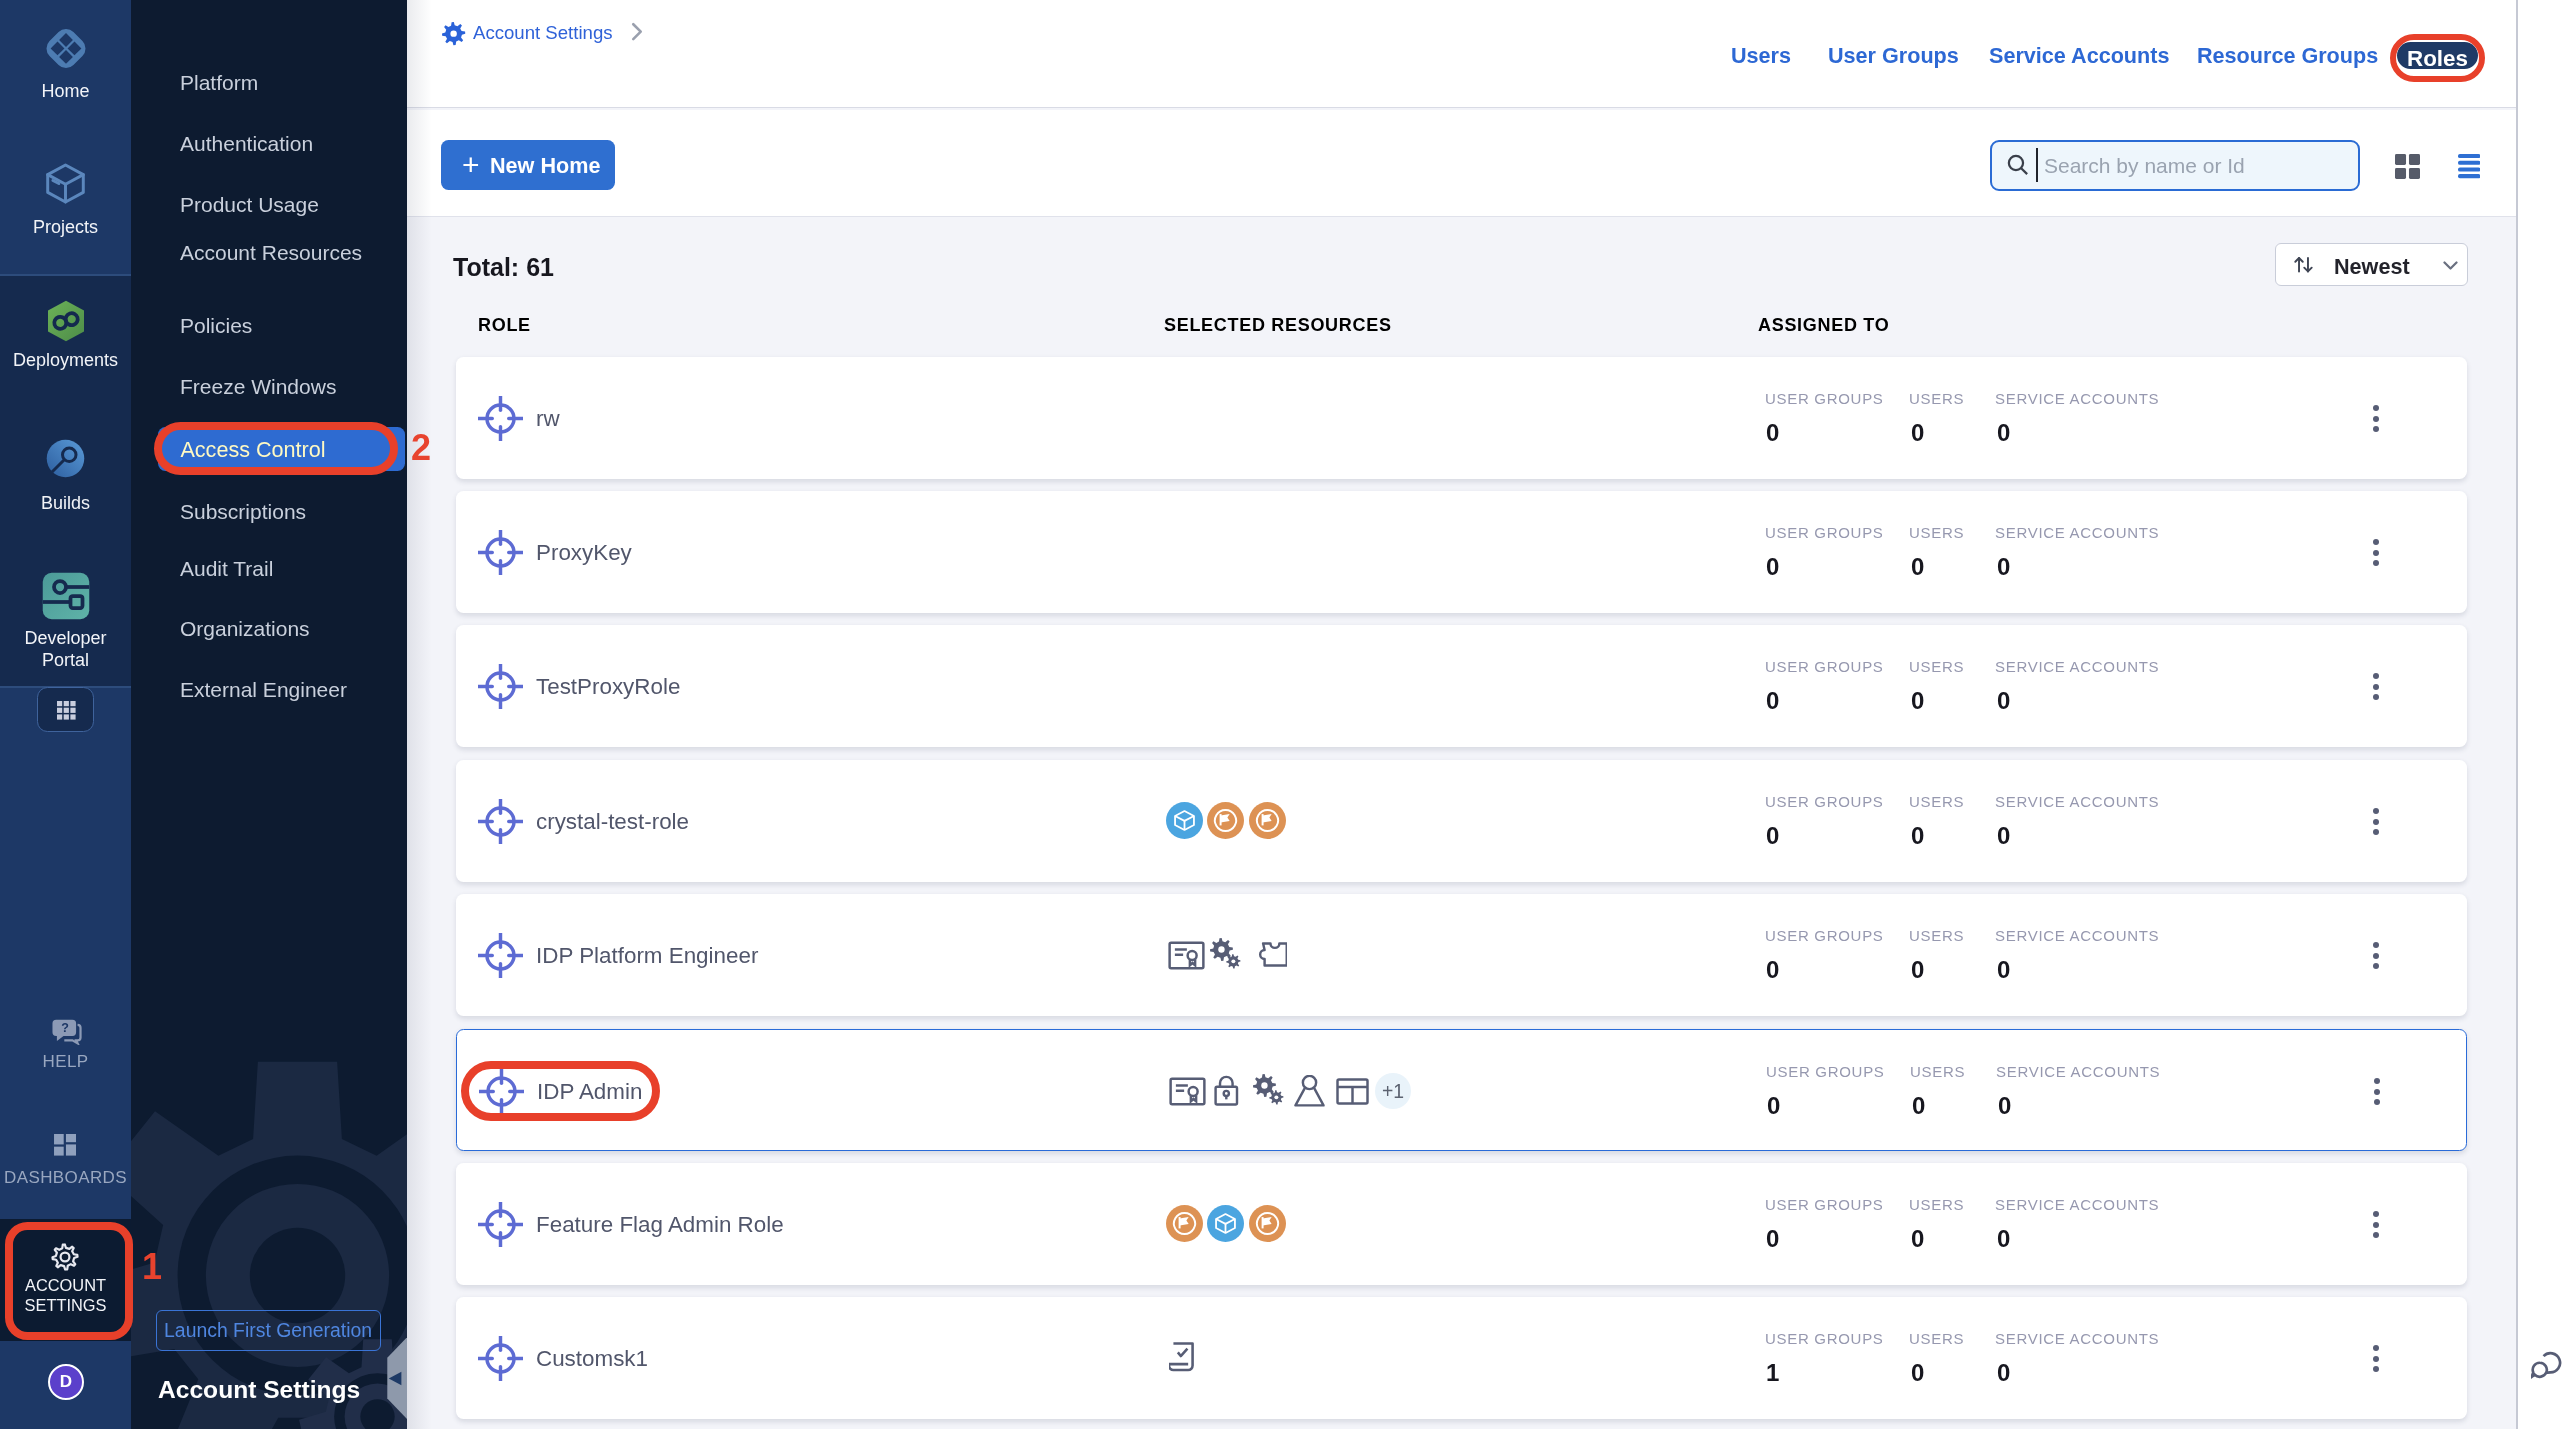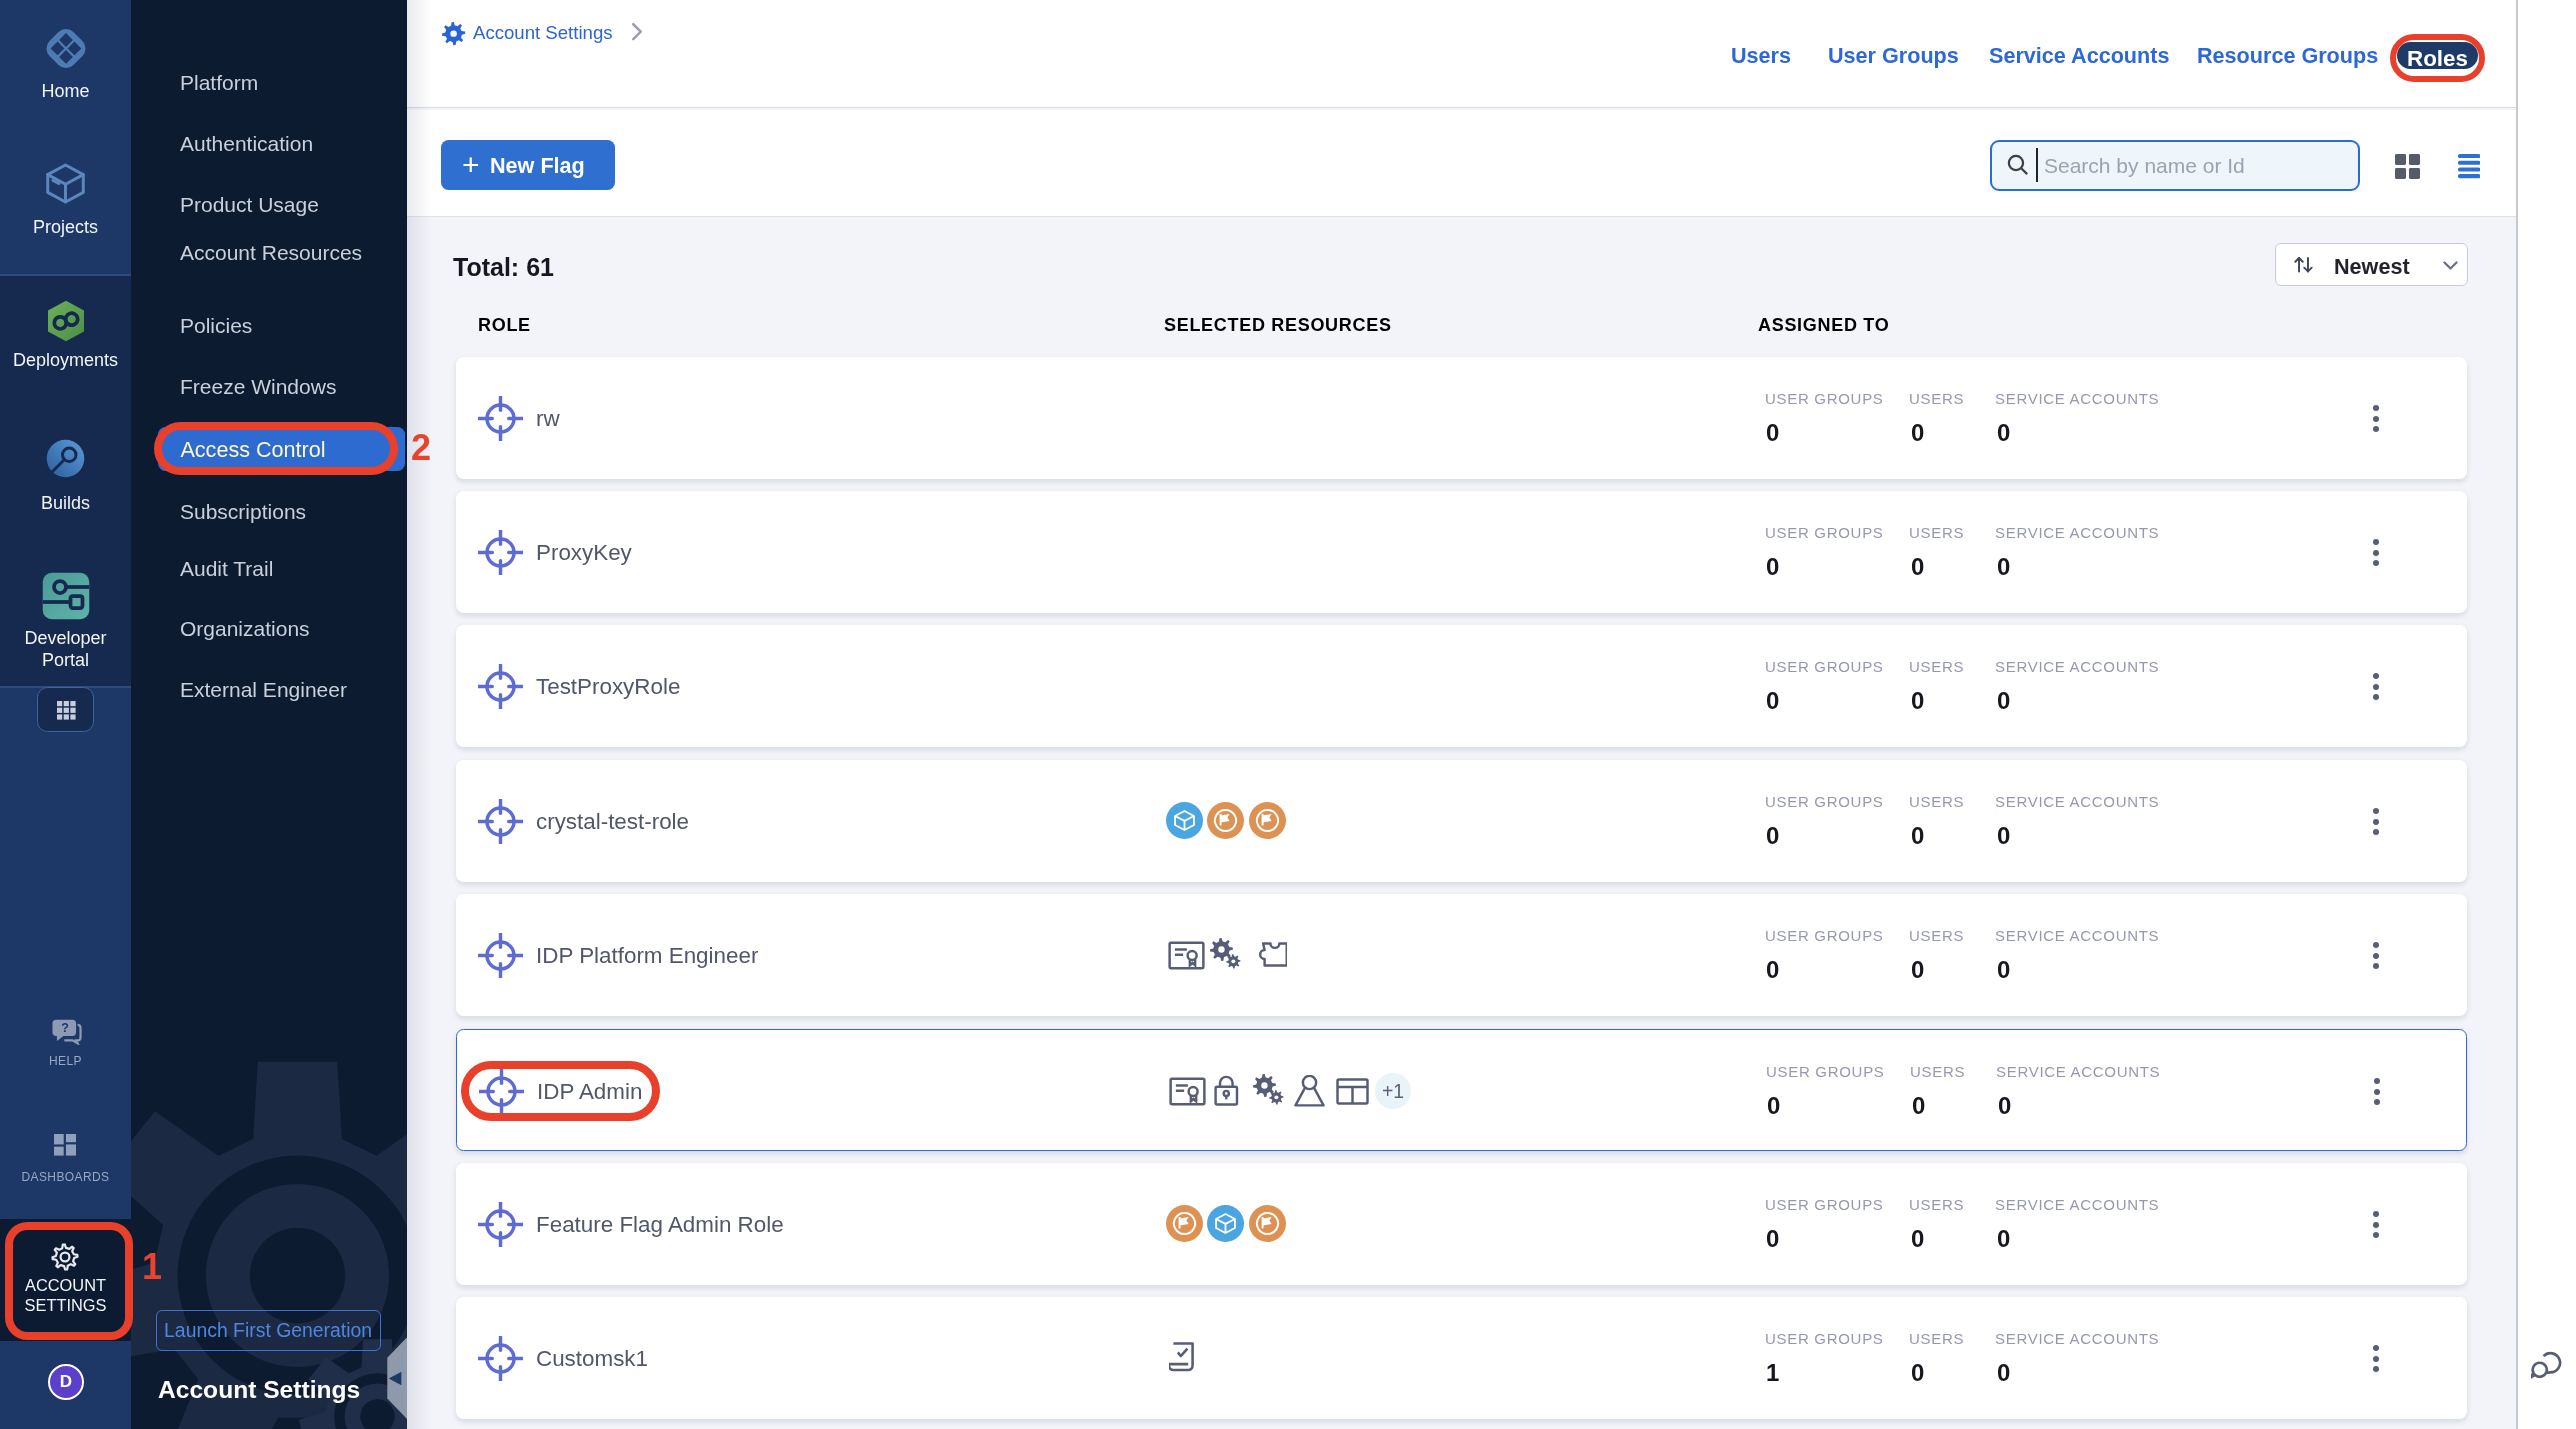--- a/index.html
+++ b/index.html
@@ -1,19 +1,19 @@
 <!DOCTYPE html>
 <html style="font-size:12px"><head><meta charset="utf-8"><style>
   * { margin:0; padding:0; box-sizing:border-box; }
   html,body { width:2576px; height:1430px; overflow:hidden; }
   body { font-family:"Liberation Sans", sans-serif; position:relative; background:#fff; }
   .abs { position:absolute; }
   #rail { position:absolute; left:0; top:0; width:131px; height:1430px; background:#1d3866; }
   .rail-label { position:absolute; width:131px; text-align:center; color:#f2f4f8; font-size:18px; font-weight:400; line-height:21.6px; }
-  .rail-label.dim { color:#99a7c0; font-size:12px; font-weight:400; letter-spacing:0.4px; }
+  .rail-label.dim { color:#99a7c0; font-size:17px; font-weight:400; letter-spacing:0.4px; }
   #menu { position:absolute; left:131px; top:0; width:276px; height:1430px; background:#0d1b30; overflow:hidden; }
   .mitem { position:absolute; left:49px; color:#c9d0dc; font-size:21px; line-height:24.6px; }
   #main { position:absolute; left:407px; top:0; width:2169px; height:1430px; background:#f3f4f9; overflow:hidden; }
   .tab { position:absolute; color:#2d68d4; font-size:21.6px; font-weight:700; }
   .card { position:absolute; left:49px; width:2011px; height:122px; background:#fff; border-radius:7.5px; box-shadow:0 2.2px 5.2px rgba(40,50,80,0.13); }
   .rname { position:absolute; left:80px; font-size:22.4px; color:#51566b; }
   .alabel { position:absolute; font-size:15px; color:#9698af; letter-spacing:0.7px; top:33px; white-space:nowrap; }
   .aval { position:absolute; font-size:24px; font-weight:700; color:#17171f; top:62px; }
   .colhead { position:absolute; font-size:18px; font-weight:700; color:#000000; letter-spacing:0.7px; top:315px; }
   .redring { position:absolute; border:8.2px solid #e8402a; border-radius:30px; }
@@ -170,21 +170,21 @@
 <svg class="abs" style="left:224px;top:22.4px;" width="12" height="19.4" viewBox="0 0 16 26">
       <polyline points="3,3 13,13 3,23" stroke="#9aa0ae" stroke-width="3.5" fill="none" stroke-linecap="round" stroke-linejoin="round"></polyline>
     </svg>
 <div class="tab" style="left:1324px;top:43px;">Users</div>
 <div class="tab" style="left:1421px;top:43px;">User Groups</div>
 <div class="tab" style="left:1582px;top:43px;">Service Accounts</div>
 <div class="tab" style="left:1790px;top:43px;">Resource Groups</div>
 <div class="abs" style="left:1990px;top:42px;width:81px;height:27px;background:#1f3a66;border-radius:16.4px;color:#fff;font-size:22.4px;font-weight:700;text-align:center;line-height:33px;">Roles</div>
 <div class="abs" style="left:34px;top:140px;width:174px;height:50px;background:#2f6fd0;border-radius:7.5px;color:#fff;">
       <span style="position:absolute;left:21px;top:8.2px;font-size:30px;font-weight:400;">+</span>
-      <span style="position:absolute;left:49px;top:12.7px;font-size:21.6px;font-weight:700;">New Flag</span>
+      <span style="position:absolute;left:49px;top:12.7px;font-size:21.6px;font-weight:700;">New Home</span>
     </div>
 <div class="abs" style="left:1583px;top:140px;width:370px;height:51px;background:#eef6fc;border:2.2px solid #2a6bd4;border-radius:9px;"></div>
 <svg class="abs" style="left:1600px;top:154px;" width="22.4" height="22.4" viewBox="0 0 30 30">
       <g fill="none" stroke="#3a3f4a" stroke-width="3">
         <circle cx="12" cy="12" r="9.5"></circle>
         <line x1="19" y1="19" x2="27" y2="27"></line>
       </g>
     </svg>
 <div class="abs" style="left:1629px;top:148px;width:1.5px;height:34px;background:#20242c;"></div>
 <div class="abs" style="left:1637px;top:154px;color:#9aa3b0;font-size:21px;">Search by name or Id</div>

